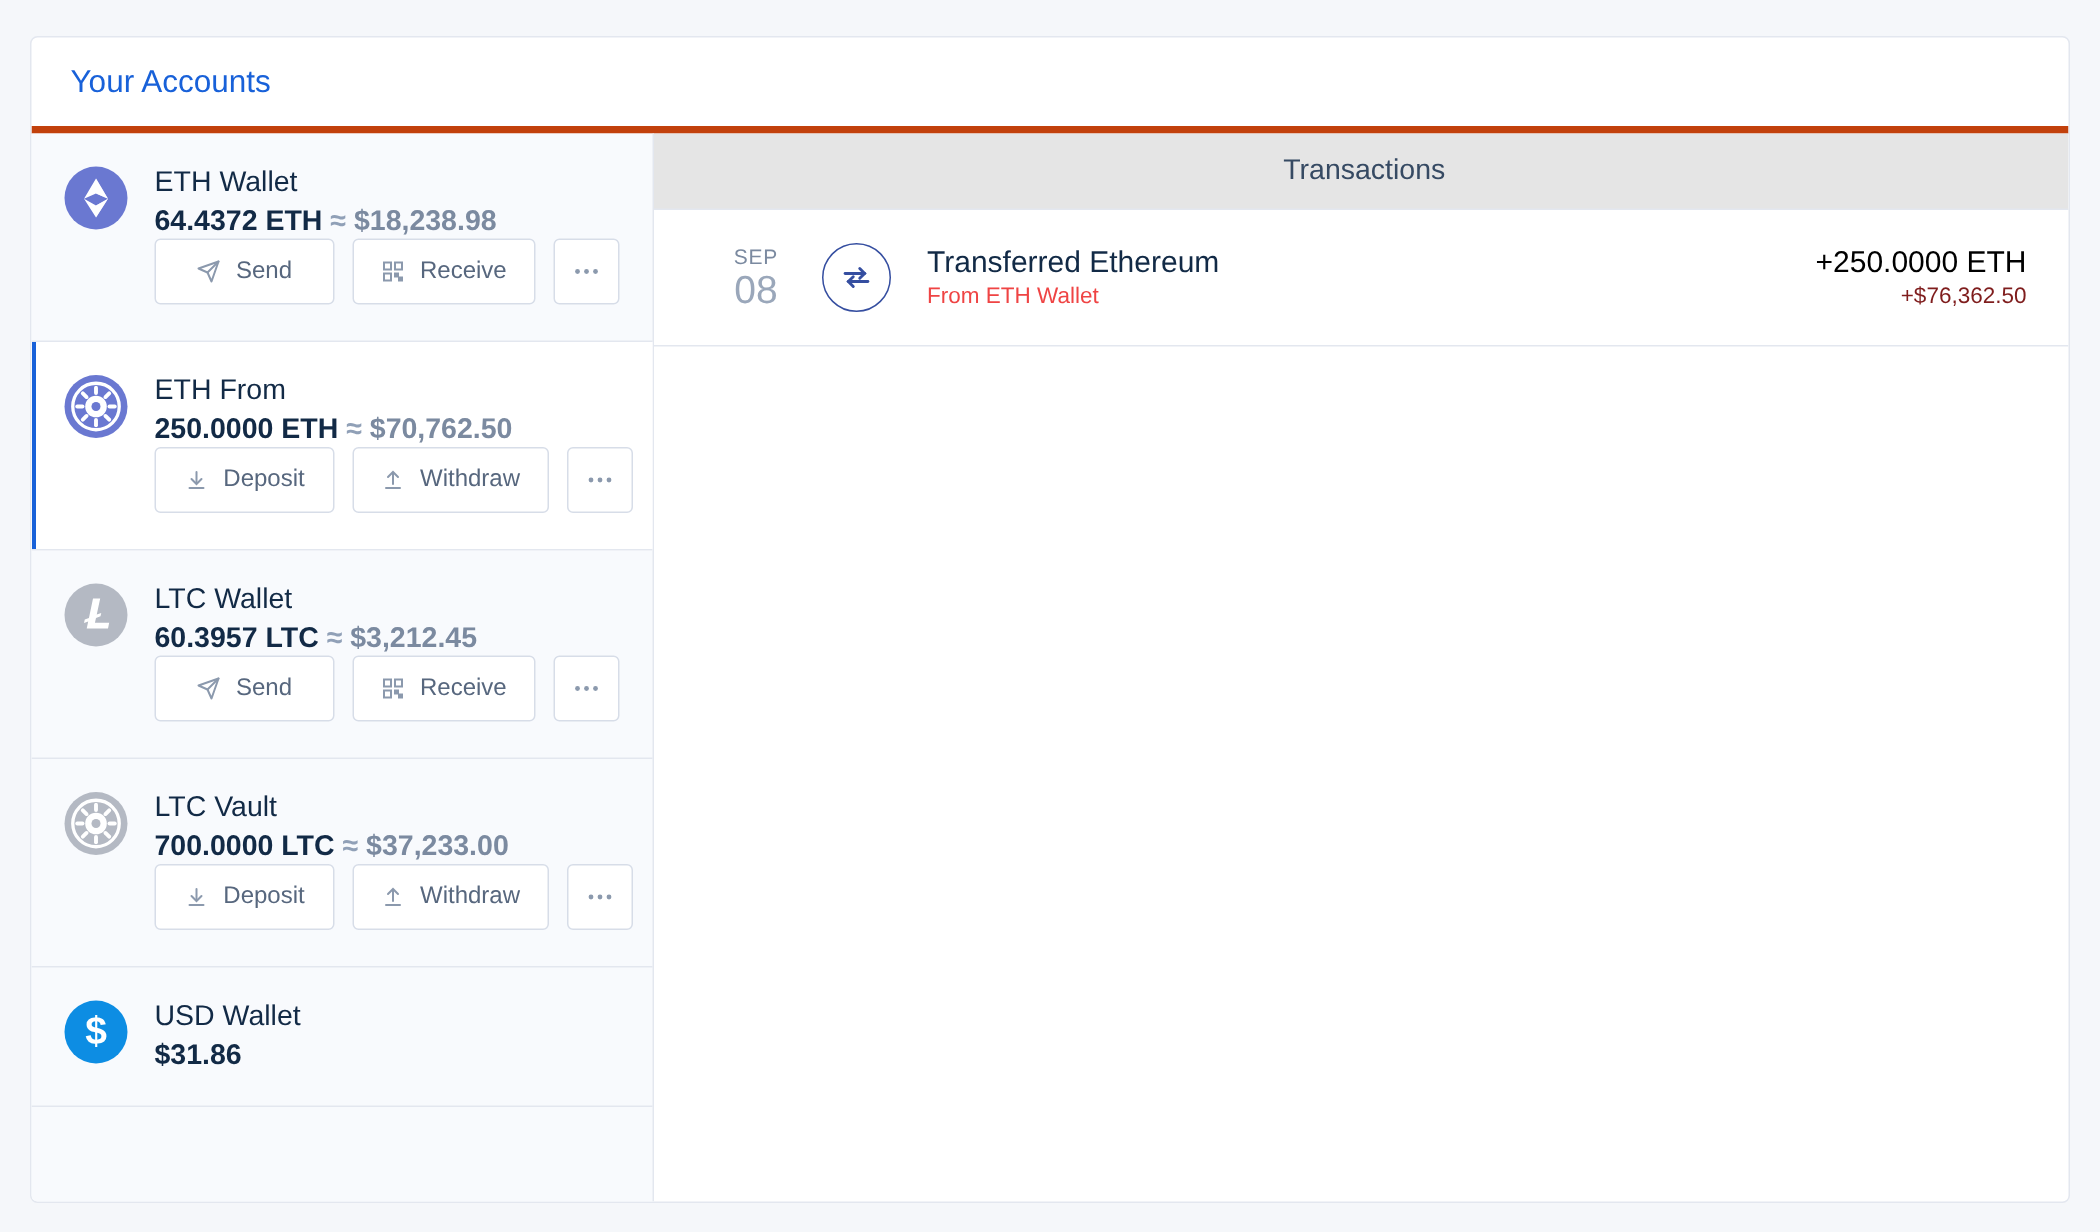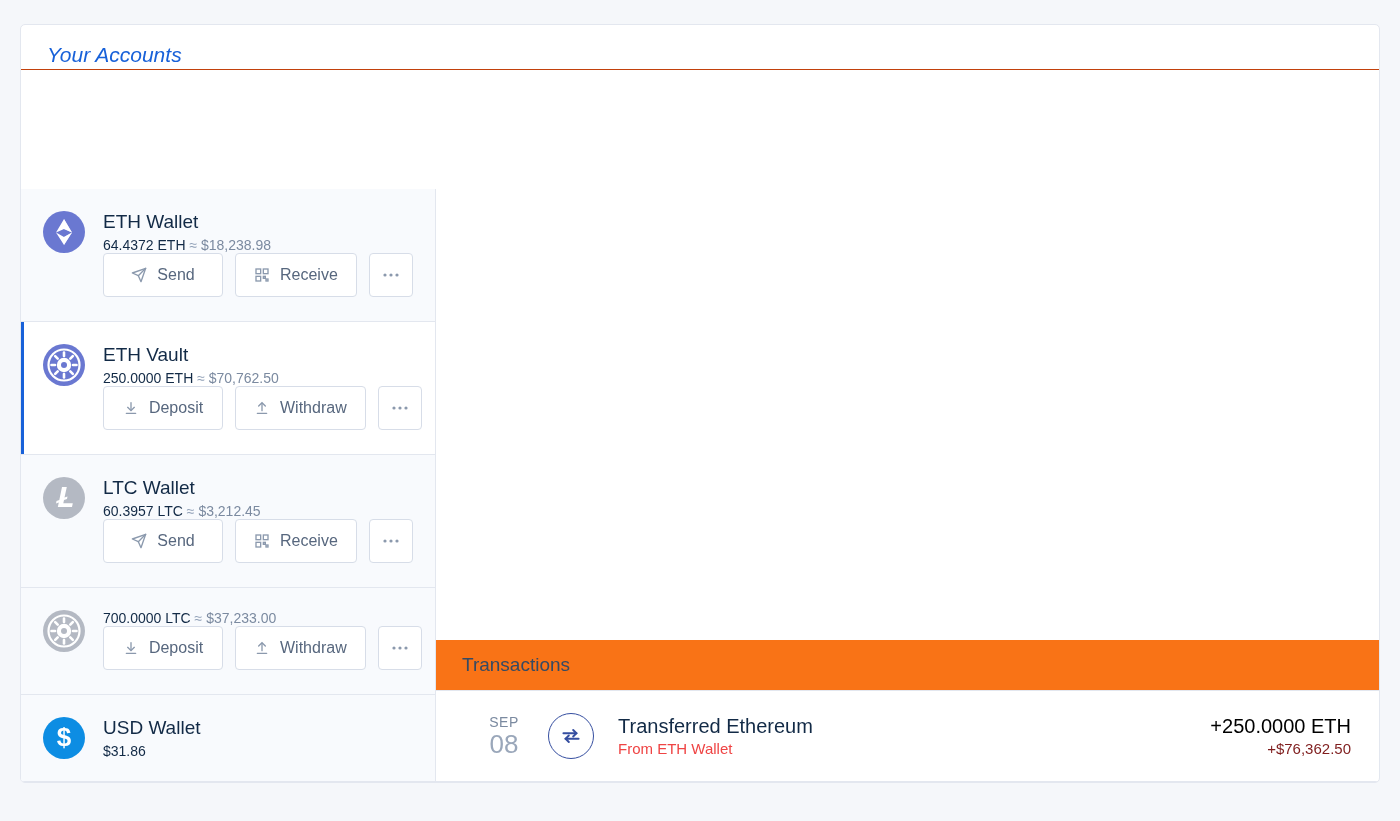--- a/index.html
+++ b/index.html
@@ -12,33 +12,31 @@
   .card {
     width: 100%;
     max-width: 1360px;
     margin: 0 auto;
     background: #fff;
     border: 1px solid #e3e7ef;
     border-radius: 5px;
     overflow: hidden;
   }
   .card-header {
-    padding: 18px 26px 2px;
-    border-bottom: 1px solid #c2410c;
-    font-style: italic;
+    padding: 18px 26px 17px;
+    border-bottom: 5px solid #c2410c;
   }
   .card-header h2 {
     font-size: 21px;
     font-weight: 500;
     color: #1861d9;
   }
   .body {
     display: flex;
     min-height: 712px;
-    align-items: flex-end;
   }
   
   .sidebar {
     width: 415px;
     flex: 0 0 415px;
     border-right: 1px solid #e3e7ef;
     background: #f8fafd;
   }
   .acct {
     border-bottom: 1px solid #e3e7ef;
@@ -60,22 +58,22 @@
     display: flex; align-items: center; justify-content: center;
   }
   .acct-body { flex: 1; }
   .acct-name {
     font-size: 19px;
     font-weight: 500;
     color: #122a46;
     margin-bottom: 4px;
   }
   .acct-balance {
-    font-size: 14px;
-    font-weight: 400;
+    font-size: 19px;
+    font-weight: 700;
     color: #122a46;
   }
   .acct-balance .approx { color: #90a0b7; }
   .acct-balance .fiat   { color: #7b8aa0; }
   .acct-actions {
     display: flex;
     gap: 12px;
   }
   .btn {
     background: #fff;
@@ -95,22 +93,23 @@
   .btn svg { flex: 0 0 auto; }
   .btn.more { min-width: 44px; width: 44px; padding: 0; }
 
   
   .main { flex: 1; display: flex; flex-direction: column; }
   .tx-header {
     display: flex;
     align-items: center;
     justify-content: space-between;
     padding: 14px 22px 14px 26px;
-    background: #f97316;
+    background: #e5e5e5;
     border-bottom: 1px solid #e3e7ef;
+    flex-direction: column;
   }
   .tx-header h3 {
     font-size: 19px;
     font-weight: 400;
     color: #364a63;
   }
   .search {
     width: 210px;
     height: 34px;
     border: 1px solid #d7dde8;
@@ -218,21 +217,21 @@
         <line x1="12" y1="21" x2="8.5" y2="21"></line>
         <line x1="30" y1="21" x2="33.5" y2="21"></line>
         <line x1="14.7" y1="14.7" x2="12.2" y2="12.2"></line>
         <line x1="27.3" y1="27.3" x2="29.8" y2="29.8"></line>
         <line x1="14.7" y1="27.3" x2="12.2" y2="29.8"></line>
         <line x1="27.3" y1="14.7" x2="29.8" y2="12.2"></line>
       </g>
             </svg>
           </div>
           <div class="acct-body">
-            <div class="acct-name">ETH Vault</div>
+            <div class="acct-name">ETH From</div>
             <div class="acct-balance"><span>250.0000 ETH</span><span class="approx"> ≈ </span><span class="fiat">$70,762.50</span></div>
             <div class="acct-actions">
               <button class="btn">
                 <svg width="16" height="16" viewBox="0 0 24 24" fill="none" stroke="#8b99ad" stroke-width="2" stroke-linecap="round">
                   <line x1="12" y1="4" x2="12" y2="15"></line>
                   <polyline points="7 11 12 16 17 11"></polyline>
                   <line x1="5" y1="20" x2="19" y2="20"></line>
                 </svg>
                 <span>Deposit</span>
               </button>
@@ -305,20 +304,21 @@
         <line x1="12" y1="21" x2="8.5" y2="21"></line>
         <line x1="30" y1="21" x2="33.5" y2="21"></line>
         <line x1="14.7" y1="14.7" x2="12.2" y2="12.2"></line>
         <line x1="27.3" y1="27.3" x2="29.8" y2="29.8"></line>
         <line x1="14.7" y1="27.3" x2="12.2" y2="29.8"></line>
         <line x1="27.3" y1="14.7" x2="29.8" y2="12.2"></line>
       </g>
             </svg>
           </div>
           <div class="acct-body">
+            <div class="acct-name">LTC Vault</div>
             <div class="acct-balance"><span>700.0000 LTC</span><span class="approx"> ≈ </span><span class="fiat">$37,233.00</span></div>
             <div class="acct-actions">
               <button class="btn">
                 <svg width="16" height="16" viewBox="0 0 24 24" fill="none" stroke="#8b99ad" stroke-width="2" stroke-linecap="round">
                   <line x1="12" y1="4" x2="12" y2="15"></line>
                   <polyline points="7 11 12 16 17 11"></polyline>
                   <line x1="5" y1="20" x2="19" y2="20"></line>
                 </svg>
                 <span>Deposit</span>
               </button>

